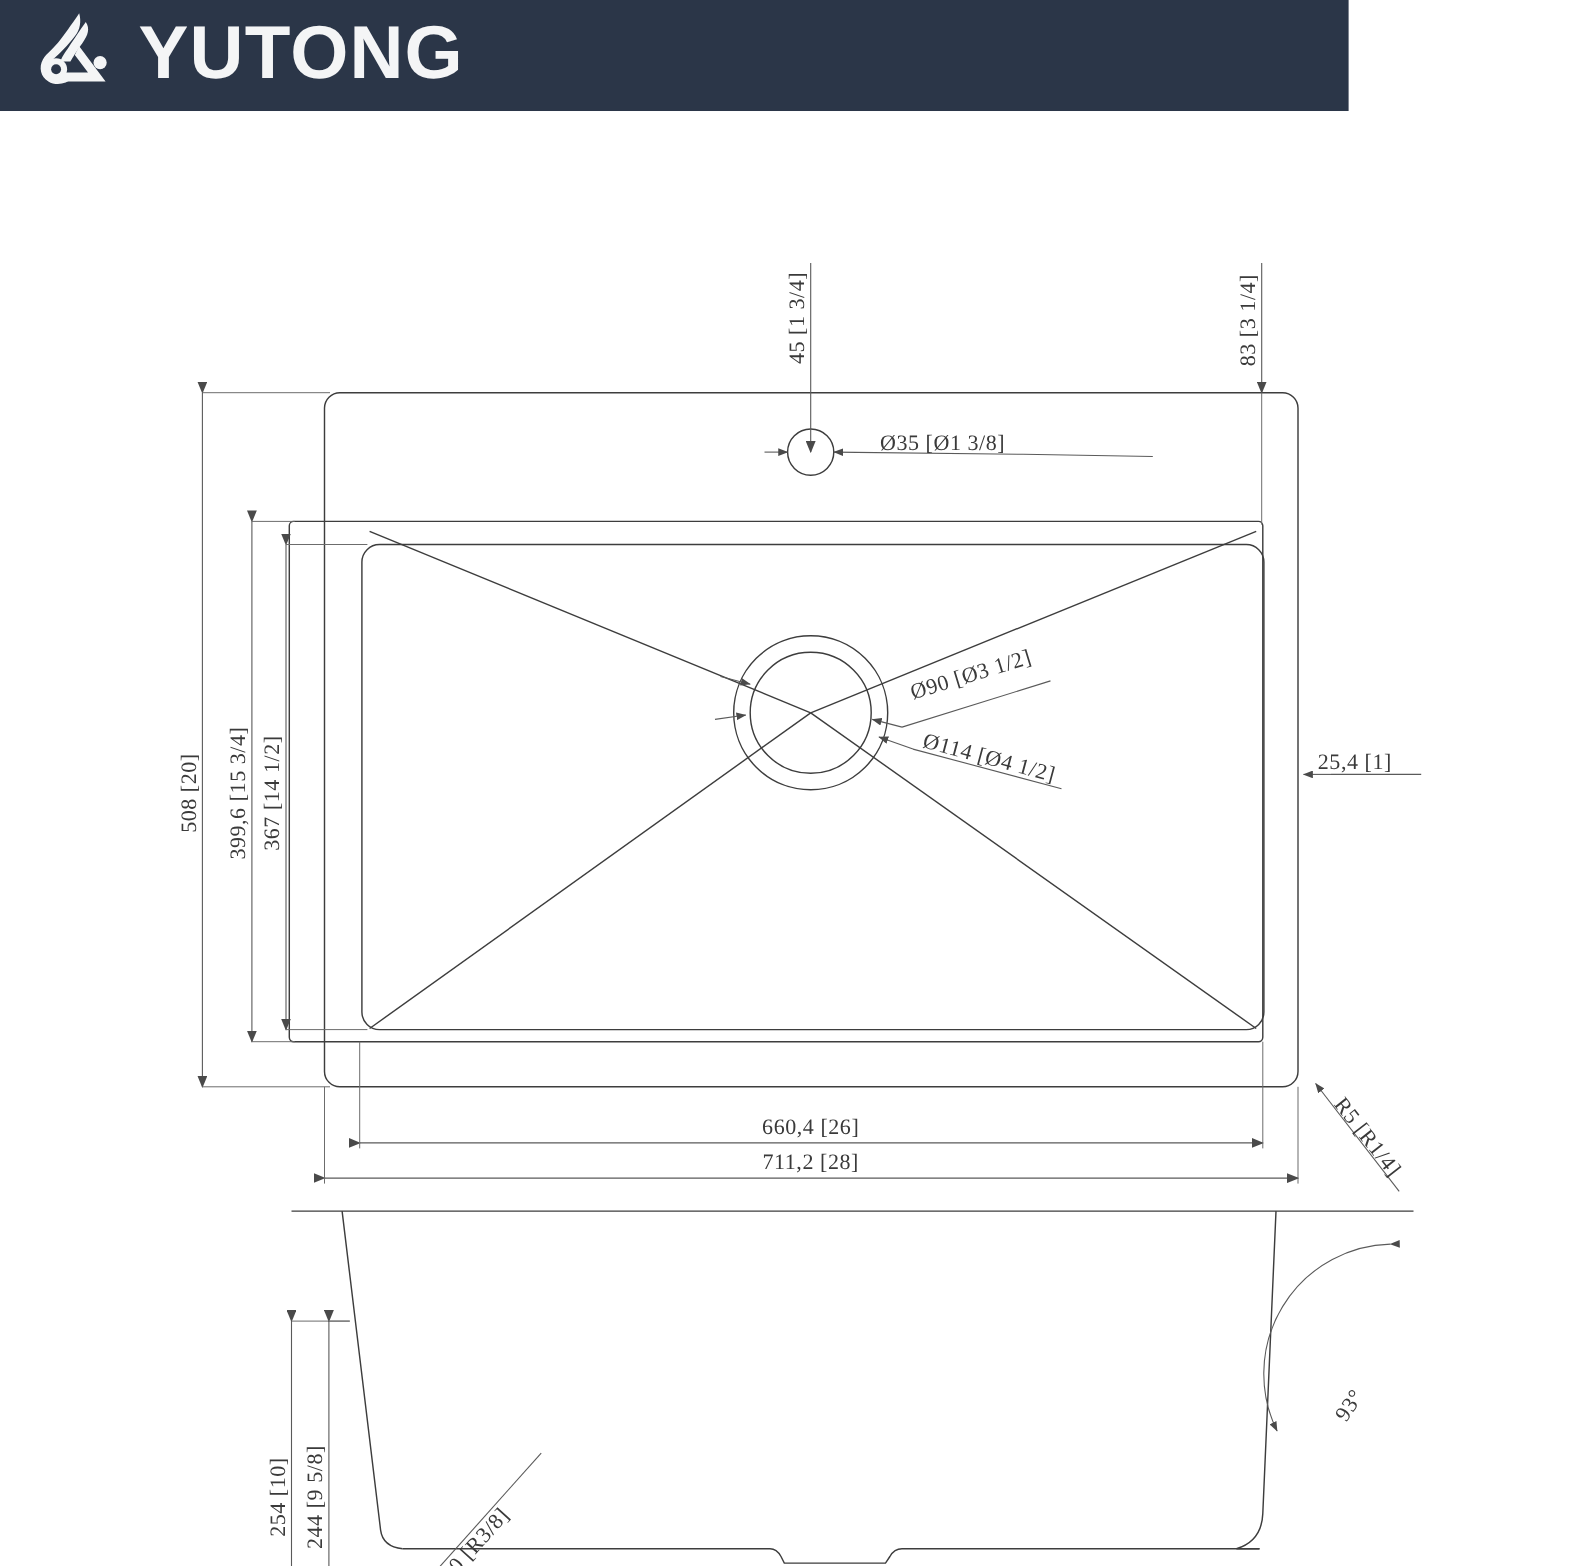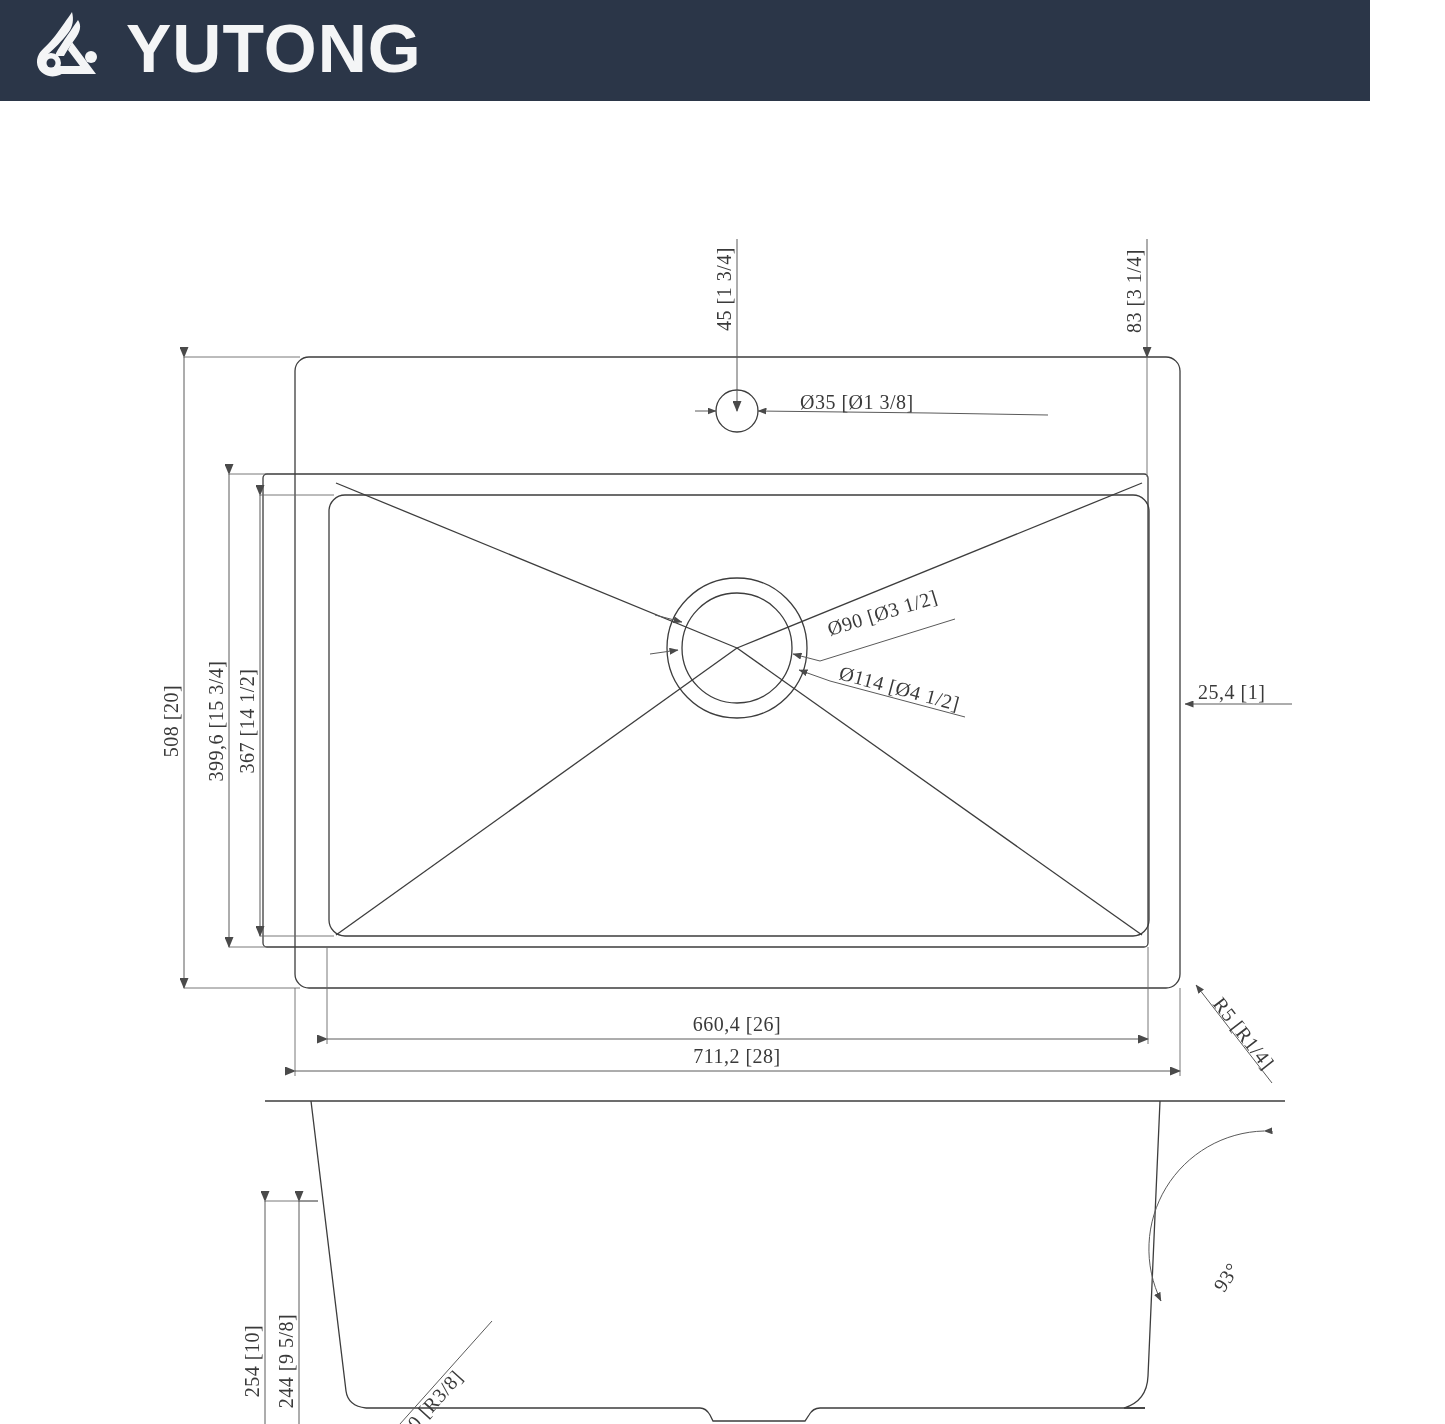--- a/index.html
+++ b/index.html
@@ -15,21 +15,21 @@
     width: 1445px;
     height: 1424px;
     background: #ffffff;
     overflow: hidden;
   }
   
   #header-bar {
     position: absolute;
     left: 0;
     top: 0;
-    width: 1370px;
+    width: 1226px;
     height: 101px;
     background: #2b3648;
   }
   #brand-lockup {
     position: absolute;
     left: 28px;
     top: 8px;
     display: flex;
     align-items: center;
     gap: 10px;

